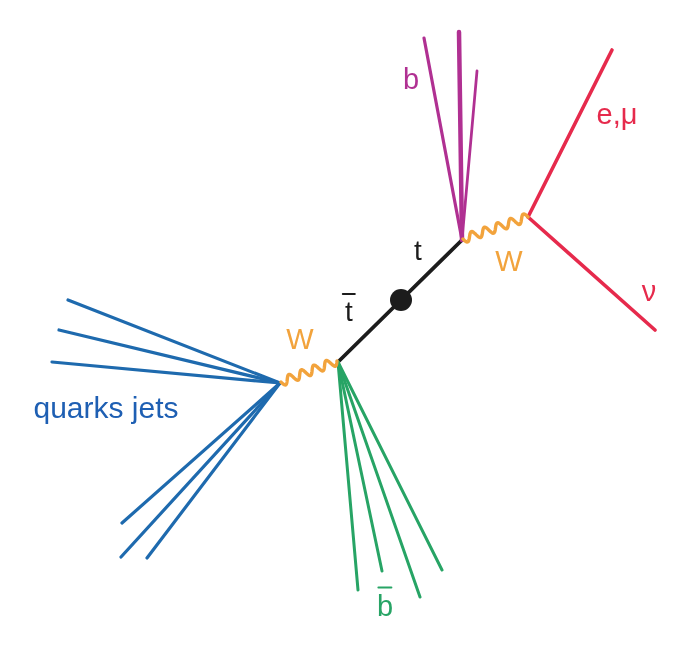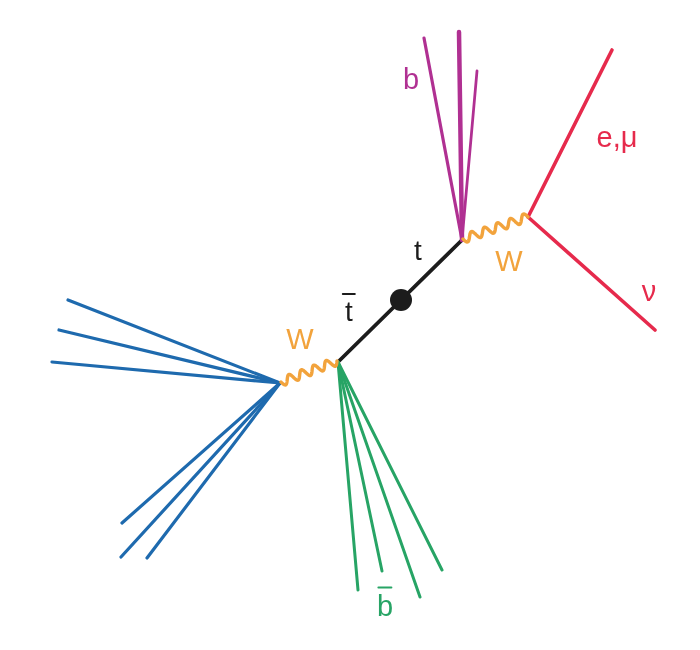--- a/index.html
+++ b/index.html
@@ -48,22 +48,23 @@
       <line x1="338" y1="362" x2="382" y2="571" stroke="#27A465" stroke-width="3" stroke-linecap="round"></line>
       <line x1="338" y1="362" x2="420" y2="597" stroke="#27A465" stroke-width="3" stroke-linecap="round"></line>
       <line x1="338" y1="362" x2="442" y2="570" stroke="#27A465" stroke-width="3" stroke-linecap="round"></line>
       <line x1="528" y1="217" x2="612" y2="50" stroke="#E62A4C" stroke-width="3.6" stroke-linecap="round"></line>
       <line x1="528" y1="217" x2="655" y2="330" stroke="#E62A4C" stroke-width="3.6" stroke-linecap="round"></line>
       <path d="M281.00 382.00L281.70 382.66L282.39 383.28L283.06 383.84L283.69 384.31L284.28 384.66L284.81 384.87L285.29 384.93L285.71 384.82L286.06 384.55L286.36 384.13L286.60 383.55L286.79 382.85L286.95 382.04L287.07 381.14L287.17 380.20L287.26 379.24L287.37 378.29L287.48 377.39L287.63 376.57L287.82 375.85L288.05 375.26L288.34 374.82L288.69 374.53L289.10 374.41L289.57 374.45L290.10 374.64L290.69 374.98L291.31 375.43L291.98 375.98L292.66 376.60L293.37 377.26L294.07 377.92L294.76 378.55L295.43 379.12L296.07 379.60L296.66 379.96L297.20 380.19L297.69 380.26L298.11 380.18L298.47 379.93L298.77 379.52L299.02 378.96L299.22 378.27L299.37 377.47L299.50 376.58L299.60 375.64L299.70 374.68L299.80 373.73L299.91 372.82L300.06 371.99L300.24 371.26L300.47 370.65L300.75 370.19L301.10 369.89L301.50 369.75L301.96 369.77L302.49 369.95L303.06 370.27L303.69 370.71L304.34 371.25L305.03 371.87L305.73 372.52L306.44 373.18L307.13 373.81L307.80 374.39L308.44 374.88L309.04 375.26L309.59 375.50L310.08 375.59L310.51 375.53L310.88 375.29L311.19 374.90L311.44 374.36L311.64 373.68L311.80 372.89L311.93 372.01L312.04 371.08L312.13 370.12L312.23 369.17L312.34 368.25L312.49 367.41L312.66 366.67L312.89 366.05L313.16 365.57L313.50 365.25L313.90 365.09L314.35 365.09L314.87 365.25L315.44 365.56L316.06 365.99L316.71 366.52L317.40 367.13L318.10 367.78L318.80 368.44L319.50 369.08L320.17 369.67L320.82 370.17L321.42 370.56L321.97 370.82L322.47 370.93L322.91 370.88L323.29 370.66L323.60 370.29L323.86 369.76L324.07 369.10L324.23 368.32L324.36 367.45L324.47 366.52L324.57 365.56L324.66 364.60L324.78 363.68L324.91 362.83L325.09 362.08L325.30 361.44L325.57 360.95L325.90 360.61L326.29 360.43L326.74 360.42L327.25 360.56L327.82 360.85L328.43 361.27L329.08 361.79L329.77 362.39L330.46 363.04L331.17 363.70L331.87 364.34L332.55 364.94L333.19 365.45L333.80 365.85L334.36 366.13L334.86 366.25L335.31 366.22L335.69 366.03L336.01 365.67L336.28 365.16L336.49 364.51L336.66 363.74L336.79 362.88L336.90 361.96L337.00 361.00" fill="none" stroke="#F2A33C" stroke-width="3.4" stroke-linecap="round"></path>
       <path d="M463.00 239.00L463.77 239.75L464.53 240.45L465.25 241.07L465.93 241.56L466.56 241.88L467.13 242.03L467.63 241.97L468.06 241.71L468.42 241.26L468.72 240.61L468.97 239.81L469.17 238.88L469.34 237.86L469.50 236.80L469.66 235.74L469.83 234.72L470.03 233.79L470.28 232.99L470.58 232.34L470.94 231.89L471.37 231.63L471.87 231.57L472.44 231.72L473.07 232.04L473.75 232.53L474.47 233.15L475.23 233.85L476.00 234.60L476.77 235.35L477.53 236.05L478.25 236.67L478.93 237.16L479.56 237.48L480.13 237.63L480.63 237.57L481.06 237.31L481.42 236.86L481.72 236.21L481.97 235.41L482.17 234.48L482.34 233.46L482.50 232.40L482.66 231.34L482.83 230.32L483.03 229.39L483.28 228.59L483.58 227.94L483.94 227.49L484.37 227.23L484.87 227.17L485.44 227.32L486.07 227.64L486.75 228.13L487.47 228.75L488.23 229.45L489.00 230.20L489.77 230.95L490.53 231.65L491.25 232.27L491.93 232.76L492.56 233.08L493.13 233.23L493.63 233.17L494.06 232.91L494.42 232.46L494.72 231.81L494.97 231.01L495.17 230.08L495.34 229.06L495.50 228.00L495.66 226.94L495.83 225.92L496.03 224.99L496.28 224.19L496.58 223.54L496.94 223.09L497.37 222.83L497.87 222.77L498.44 222.92L499.07 223.24L499.75 223.73L500.47 224.35L501.23 225.05L502.00 225.80L502.77 226.55L503.53 227.25L504.25 227.87L504.93 228.36L505.56 228.68L506.13 228.83L506.63 228.77L507.06 228.51L507.42 228.06L507.72 227.41L507.97 226.61L508.17 225.68L508.34 224.66L508.50 223.60L508.66 222.54L508.83 221.52L509.03 220.59L509.28 219.79L509.58 219.14L509.94 218.69L510.37 218.43L510.87 218.37L511.44 218.52L512.07 218.84L512.75 219.33L513.47 219.95L514.23 220.65L515.00 221.40L515.77 222.15L516.53 222.85L517.25 223.47L517.93 223.96L518.56 224.28L519.13 224.43L519.63 224.37L520.06 224.11L520.42 223.66L520.72 223.01L520.97 222.21L521.17 221.28L521.34 220.26L521.50 219.20L521.66 218.14L521.83 217.12L522.03 216.19L522.28 215.39L522.58 214.74L522.94 214.29L523.37 214.03L523.87 213.97L524.44 214.12L525.07 214.44L525.75 214.93L526.47 215.55L527.23 216.25L528.00 217.00" fill="none" stroke="#F2A33C" stroke-width="3.4" stroke-linecap="round"></path>
       <circle cx="401" cy="300" r="11" fill="#1C1C1C"></circle>
     </svg>
   <div class="labels">
+      <div class="diag-label" style="left: 106px; top: 408px; color: rgb(30, 95, 179); font-size: 30px;"><span class="glyph"><span>quarks jets</span></span></div>
       <div class="diag-label" style="left: 300px; top: 339px; color: rgb(242, 163, 60); font-size: 29px;"><span class="glyph"><span>W</span></span></div>
       <div class="diag-label" style="left: 509px; top: 261px; color: rgb(242, 163, 60); font-size: 29px;"><span class="glyph"><span>W</span></span></div>
       <div class="diag-label" style="left: 349px; top: 312px; color: rgb(28, 28, 28); font-size: 28px;"><span class="glyph"><span>t</span><span class="bar"></span></span></div>
       <div class="diag-label" style="left: 418px; top: 251px; color: rgb(28, 28, 28); font-size: 28px;"><span class="glyph"><span>t</span></span></div>
       <div class="diag-label" style="left: 411px; top: 79px; color: rgb(176, 48, 146); font-size: 29px;"><span class="glyph"><span>b</span></span></div>
       <div class="diag-label" style="left: 385px; top: 606px; color: rgb(39, 164, 101); font-size: 29px;"><span class="glyph"><span>b</span><span class="bar"></span></span></div>
-      <div class="diag-label" style="left: 617px; top: 137px; color: rgb(230, 42, 76); font-size: 29px;"><span class="glyph"><span>e,μ</span></span></div>
+      <div class="diag-label" style="left: 617px; top: 114px; color: rgb(230, 42, 76); font-size: 29px;"><span class="glyph"><span>e,μ</span></span></div>
       <div class="diag-label" style="left: 649px; top: 291px; color: rgb(230, 42, 76); font-size: 29px;"><span class="glyph"><span>ν</span></span></div>
     </div>
 </div>
 
 </body></html>

